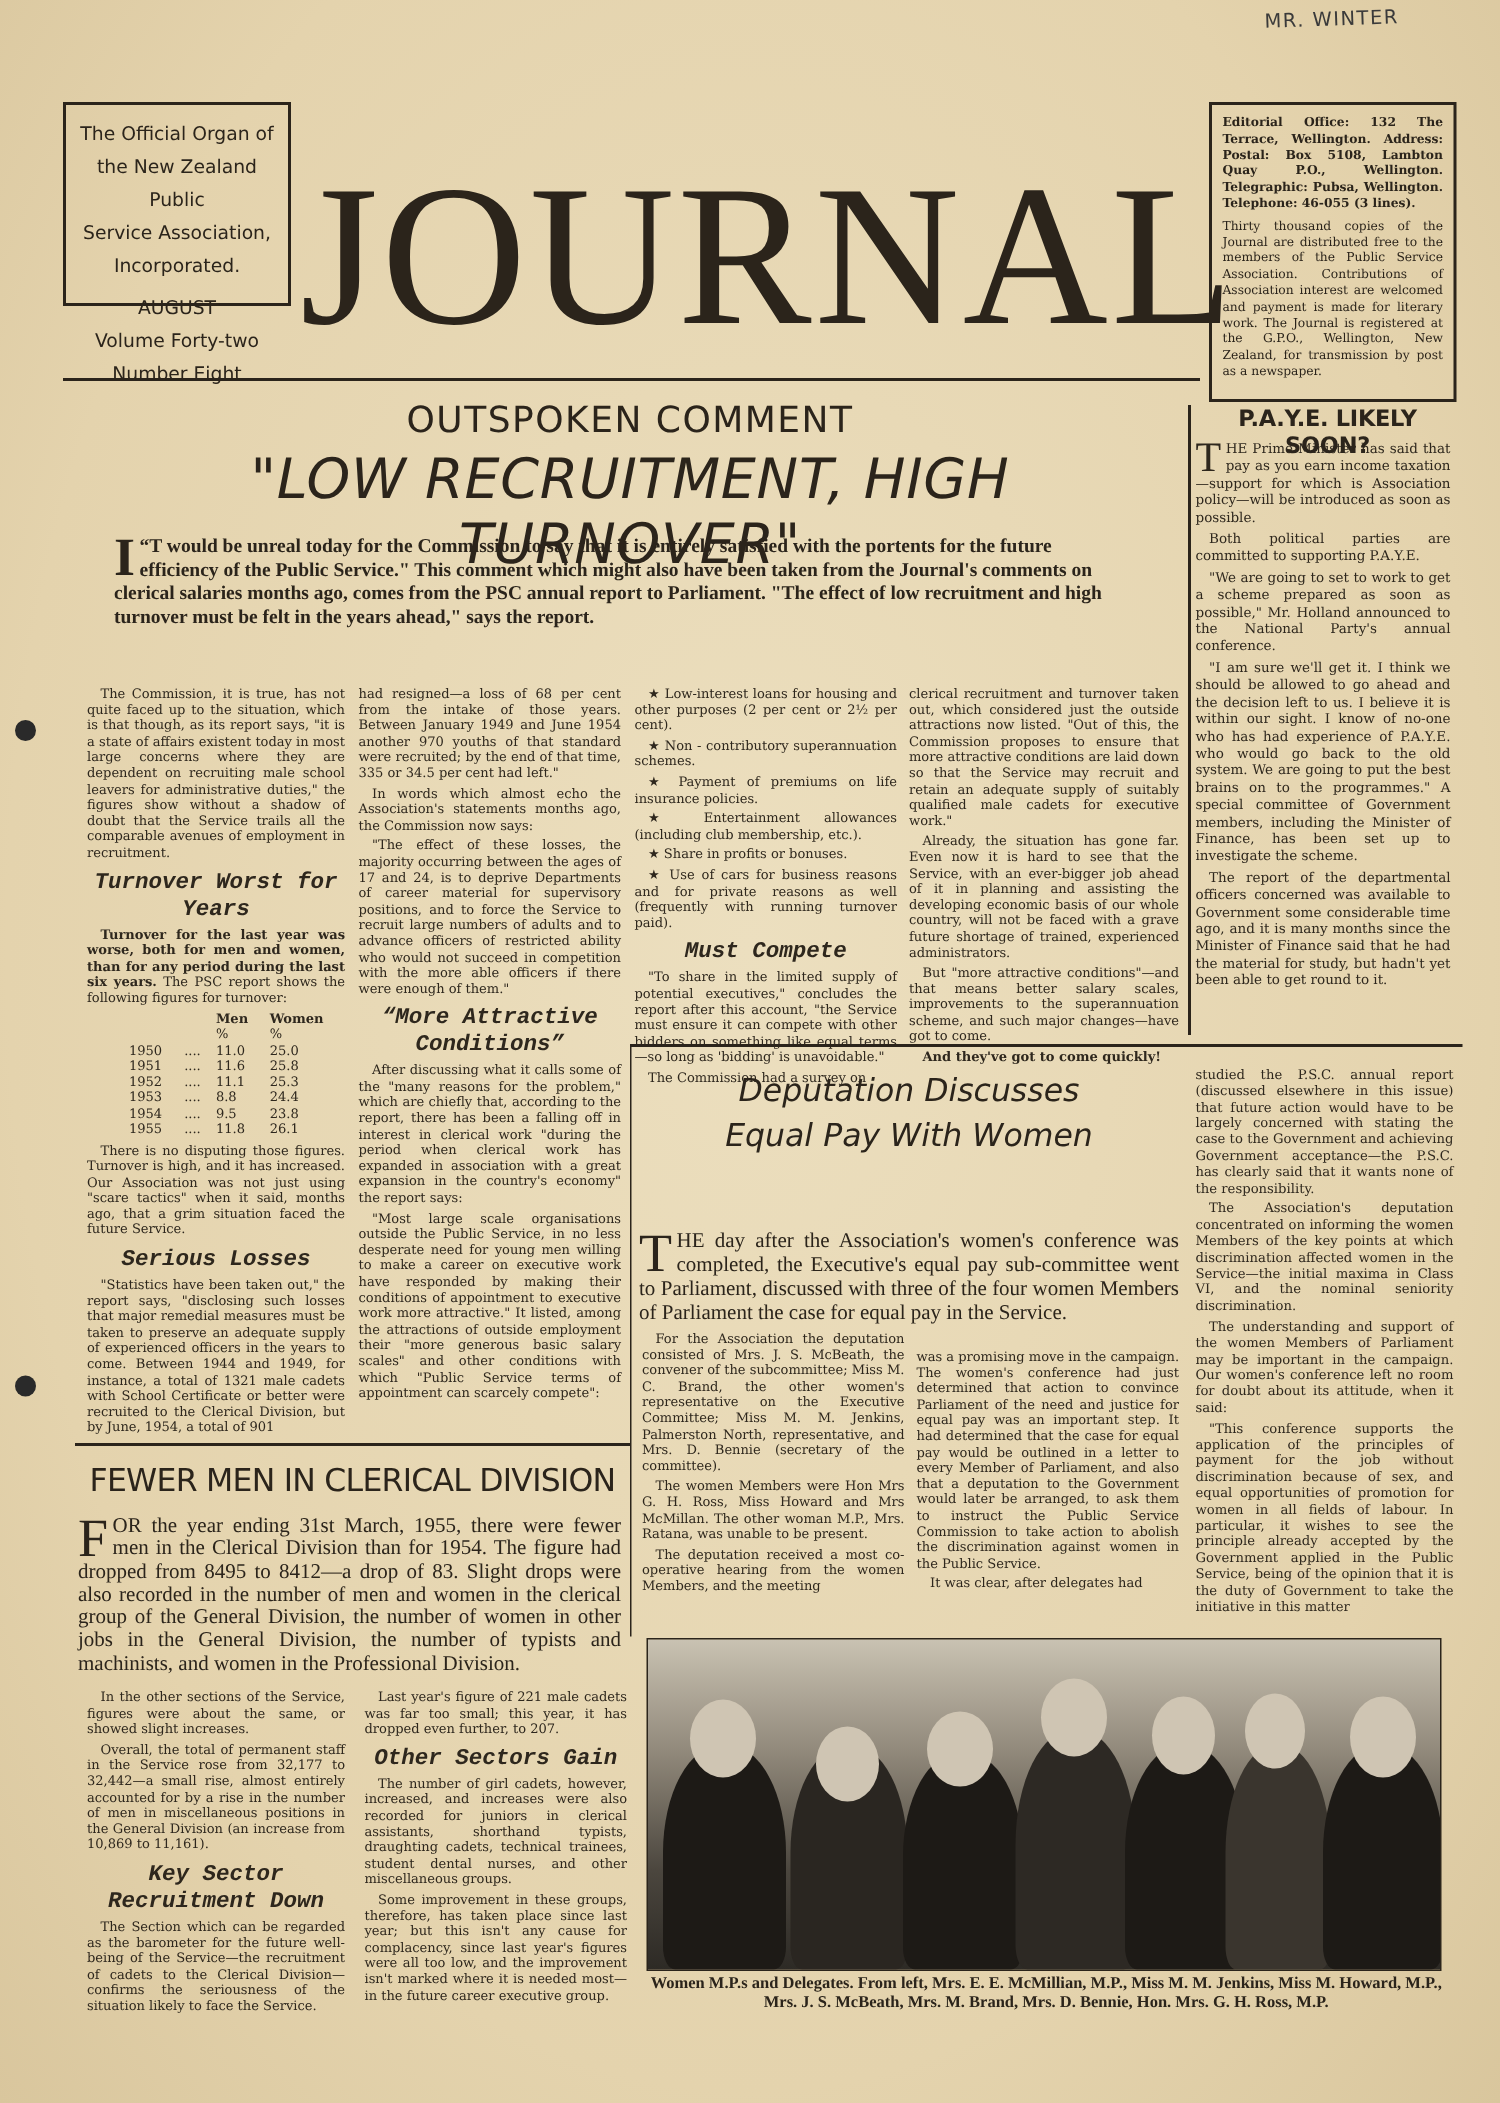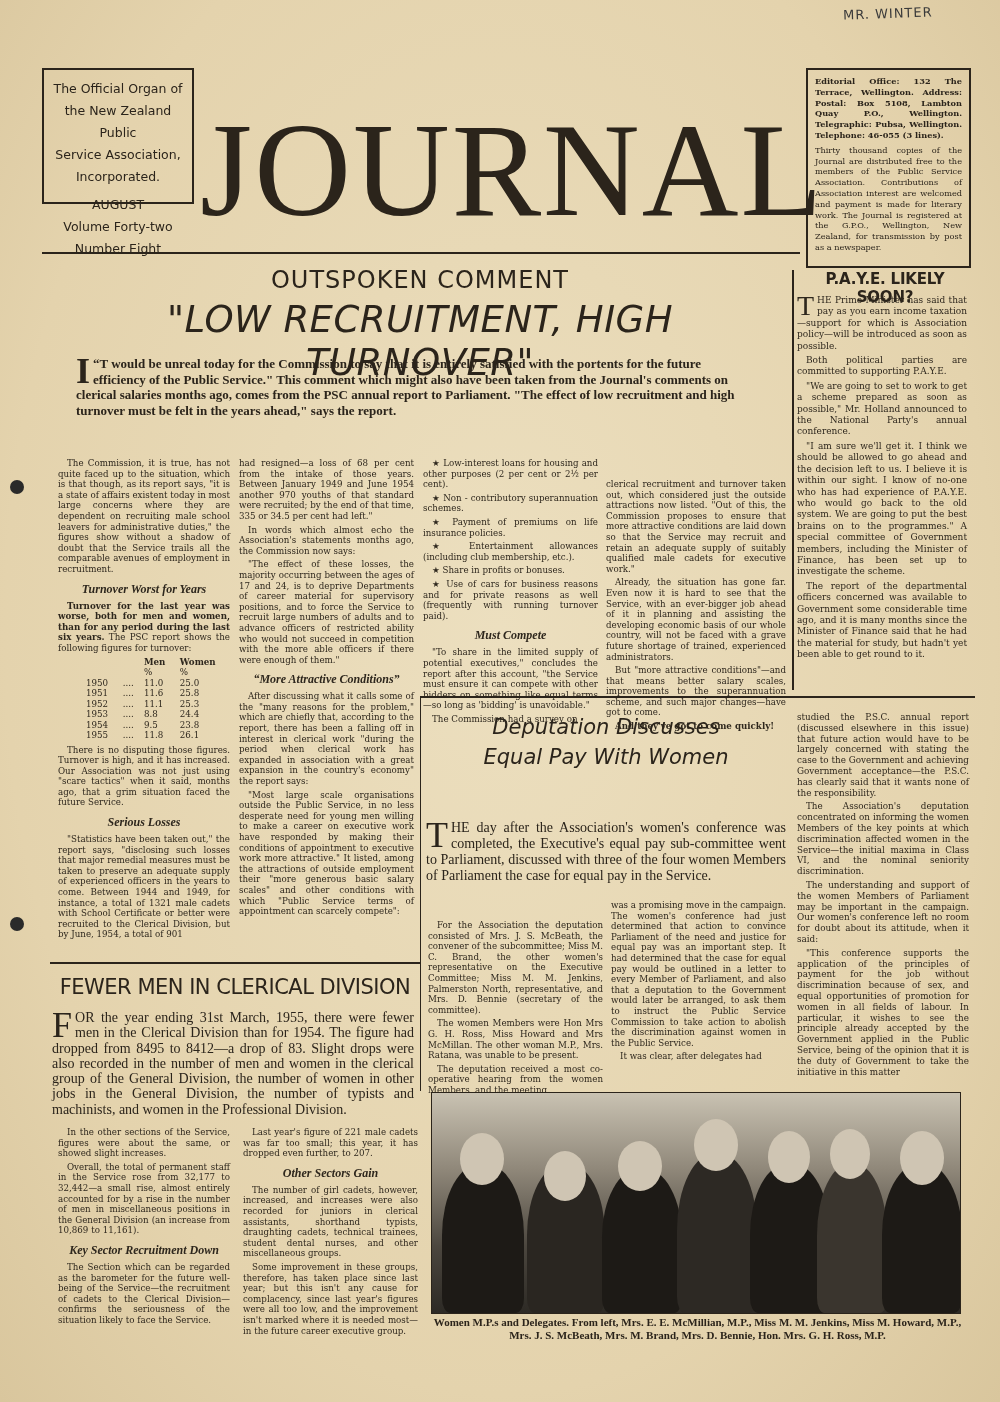--- a/index.html
+++ b/index.html
@@ -60,22 +60,22 @@
   .dropcap { float: left; font-size: 36px; line-height: 30px; margin-right: 3px; font-family: "Liberation Serif", serif; }
 
   .col {
     font-family: "DejaVu Serif", serif; font-size: 8.7px; line-height: 10.6px;
     text-align: justify; color: #2e271d;
   }
   .col p { text-indent: 9px; margin-bottom: 3px; }
   .col p.noind { text-indent: 0; }
   .col .b { font-weight: bold; }
   .subhead {
-    font-family: Liberation Serif, serif; font-style: italic; font-weight: bold;
-    font-size: 12px; line-height: 18px; text-align: center; margin: 5px 0 3px;
+    font-family: Liberation Mono, monospace; font-style: italic; font-weight: bold;
+    font-size: 15px; line-height: 18px; text-align: center; margin: 5px 0 3px;
   }
   table.turnover { width: 150px; margin: 2px 0 4px 26px; font-size: 8.7px; line-height: 10.5px; border-collapse: collapse; }
   table.turnover td, table.turnover th { text-align: left; padding: 0 2px; font-weight: normal; }
   table.turnover th { font-weight: bold; }
 
   .paye-title {
     left: 795px; top: 270px; width: 180px; text-align: center;
     font-family: "DejaVu Sans", sans-serif; font-weight: bold; font-size: 15px; letter-spacing: -0.2px;
   }
   .dep-title {
@@ -218,21 +218,21 @@
     <p><span>★</span> <span>Non - contributory superannuation schemes.</span></p>
     <p><span>★</span> <span>Payment of premiums on life insurance policies.</span></p>
     <p><span>★</span> <span>Entertainment allowances (including club membership, etc.).</span></p>
     <p><span>★</span> <span>Share in profits or bonuses.</span></p>
     <p><span>★</span> <span>Use of cars for business reasons and for private reasons as well (frequently with running turnover paid).</span></p>
     <div class="subhead">Must Compete</div>
     <p>"To share in the limited supply of potential executives," concludes the report after this account, "the Service must ensure it can compete with other bidders on something like equal terms—so long as 'bidding' is unavoidable."</p>
     <p>The Commission had a survey on</p>
   </div>
 
-  <div class="abs col" style="left:606px; top:458px; width:180px;margin-top:21px;">
+  <div class="abs col" style="left:606px; top:458px; width:180px;">
     <p class="noind">clerical recruitment and turnover taken out, which considered just the outside attractions now listed. "Out of this, the Commission proposes to ensure that more attractive conditions are laid down so that the Service may recruit and retain an adequate supply of suitably qualified male cadets for executive work."</p>
     <p>Already, the situation has gone far. Even now it is hard to see that the Service, with an ever-bigger job ahead of it in planning and assisting the developing economic basis of our whole country, will not be faced with a grave future shortage of trained, experienced administrators.</p>
     <p>But "more attractive conditions"—and that means better salary scales, improvements to the superannuation scheme, and such major changes—have got to come.</p>
     <p class="b">And they've got to come quickly!</p>
   </div>
 
   <div class="abs paye-title">P.A.Y.E. LIKELY SOON?</div>
   <div class="abs col" style="left:797px; top:295px; width:170px; font-size:9px; line-height:11.4px;">
     <p class="noind"><span class="dropcap" style="font-size:28px; line-height:22px;">T</span><span>HE Prime Minister has said that pay as you earn income taxation—support for which is Association policy—will be introduced as soon as possible.</span></p>
     <p>Both political parties are committed to supporting P.A.Y.E.</p>
@@ -244,21 +244,21 @@
   <div class="abs rule" style="left:420px; top:696px; width:555px; height:2px;"></div>
 
   <div class="abs dep-title">
     <div>Deputation Discusses</div>
     <div>Equal Pay With Women</div>
   </div>
   <div class="abs dep-lede">
     <span class="dropcap">T</span><span>HE day after the Association's women's conference was completed, the Executive's equal pay sub-committee went to Parliament, discussed with three of the four women Members of Parliament the case for equal pay in the Service.</span>
   </div>
 
-  <div class="abs col" style="left:428px; top:920px; width:175px;">
+  <div class="abs col" style="left:428px; top:888px; width:175px;">
     <p>For the Association the deputation consisted of Mrs. J. S. McBeath, the convener of the subcommittee; Miss M. C. Brand, the other women's representative on the Executive Committee; Miss M. M. Jenkins, Palmerston North, representative, and Mrs. D. Bennie (secretary of the committee).</p>
     <p>The women Members were Hon Mrs G. H. Ross, Miss Howard and Mrs McMillan. The other woman M.P., Mrs. Ratana, was unable to be present.</p>
     <p>The deputation received a most co-operative hearing from the women Members, and the meeting</p>
   </div>
   <div class="abs col" style="left:611px; top:900px; width:175px;">
     <p class="noind">was a promising move in the campaign. The women's conference had just determined that action to convince Parliament of the need and justice for equal pay was an important step. It had determined that the case for equal pay would be outlined in a letter to every Member of Parliament, and also that a deputation to the Government would later be arranged, to ask them to instruct the Public Service Commission to take action to abolish the discrimination against women in the Public Service.</p>
     <p>It was clear, after delegates had</p>
   </div>
   <div class="abs col" style="left:797px; top:712px; width:172px; font-size:8.8px; line-height:10.8px;">
     <p class="noind">studied the P.S.C. annual report (discussed elsewhere in this issue) that future action would have to be largely concerned with stating the case to the Government and achieving Government acceptance—the P.S.C. has clearly said that it wants none of the responsibility.</p>

